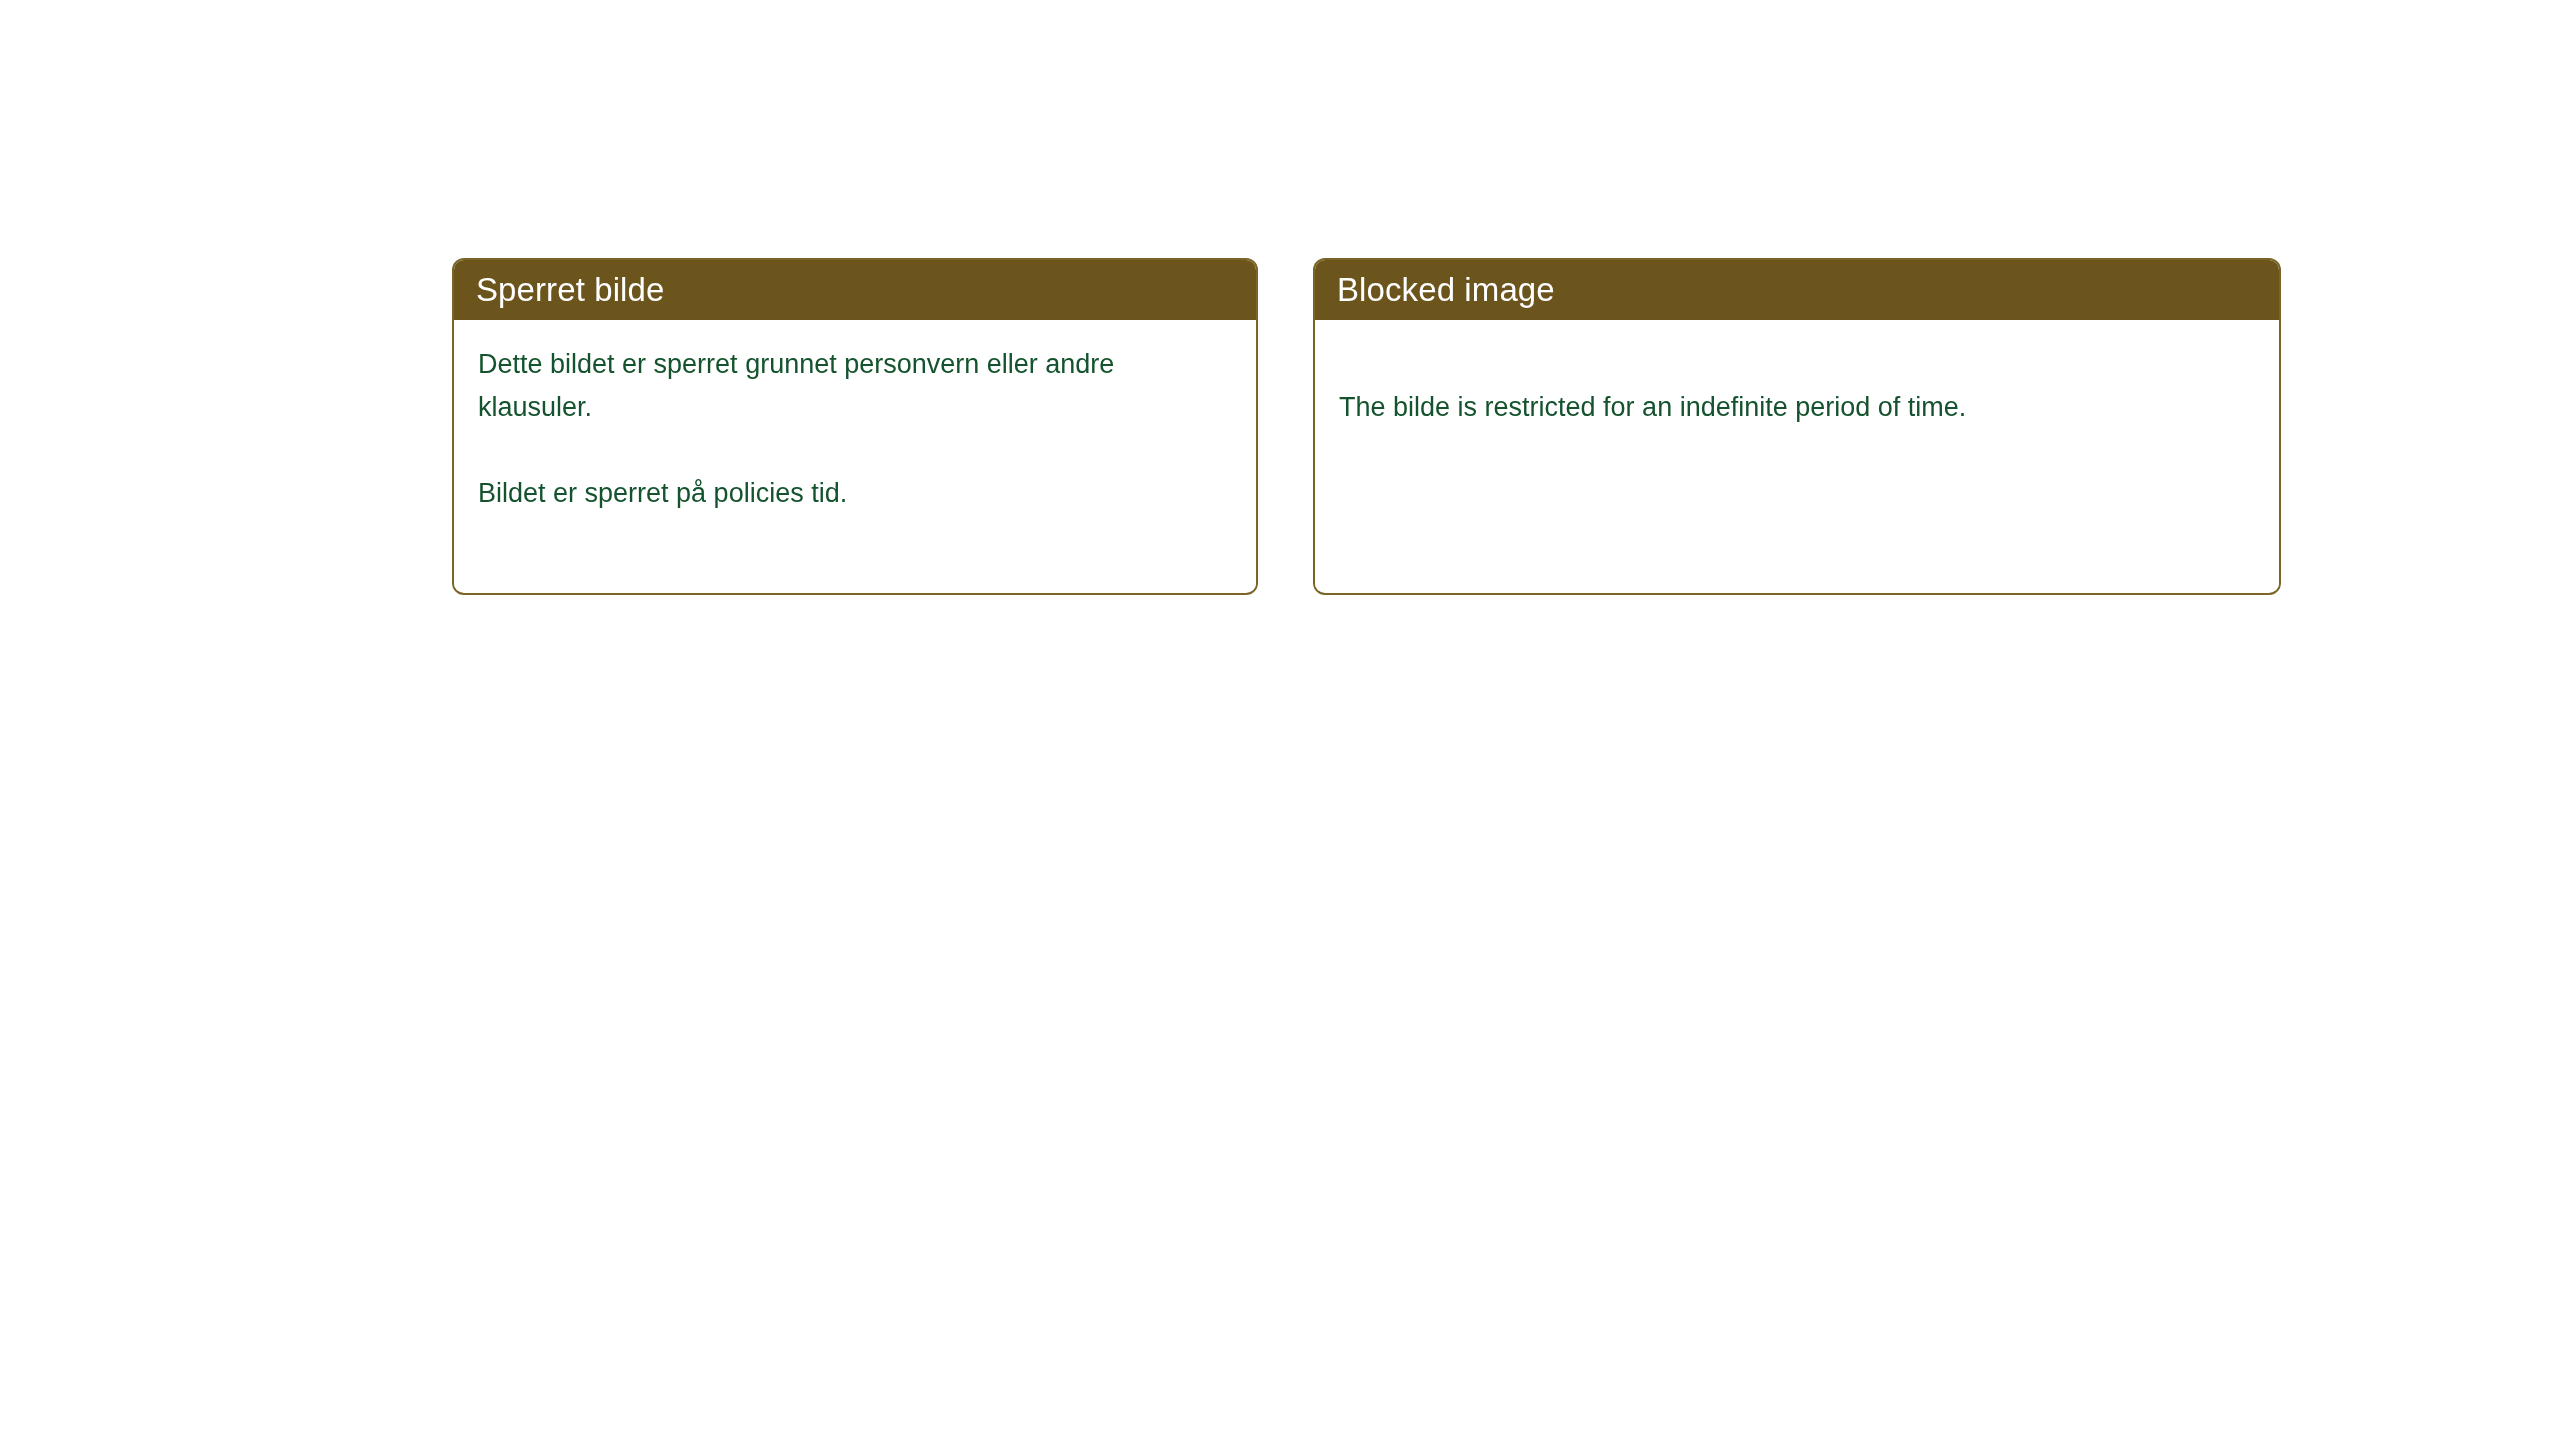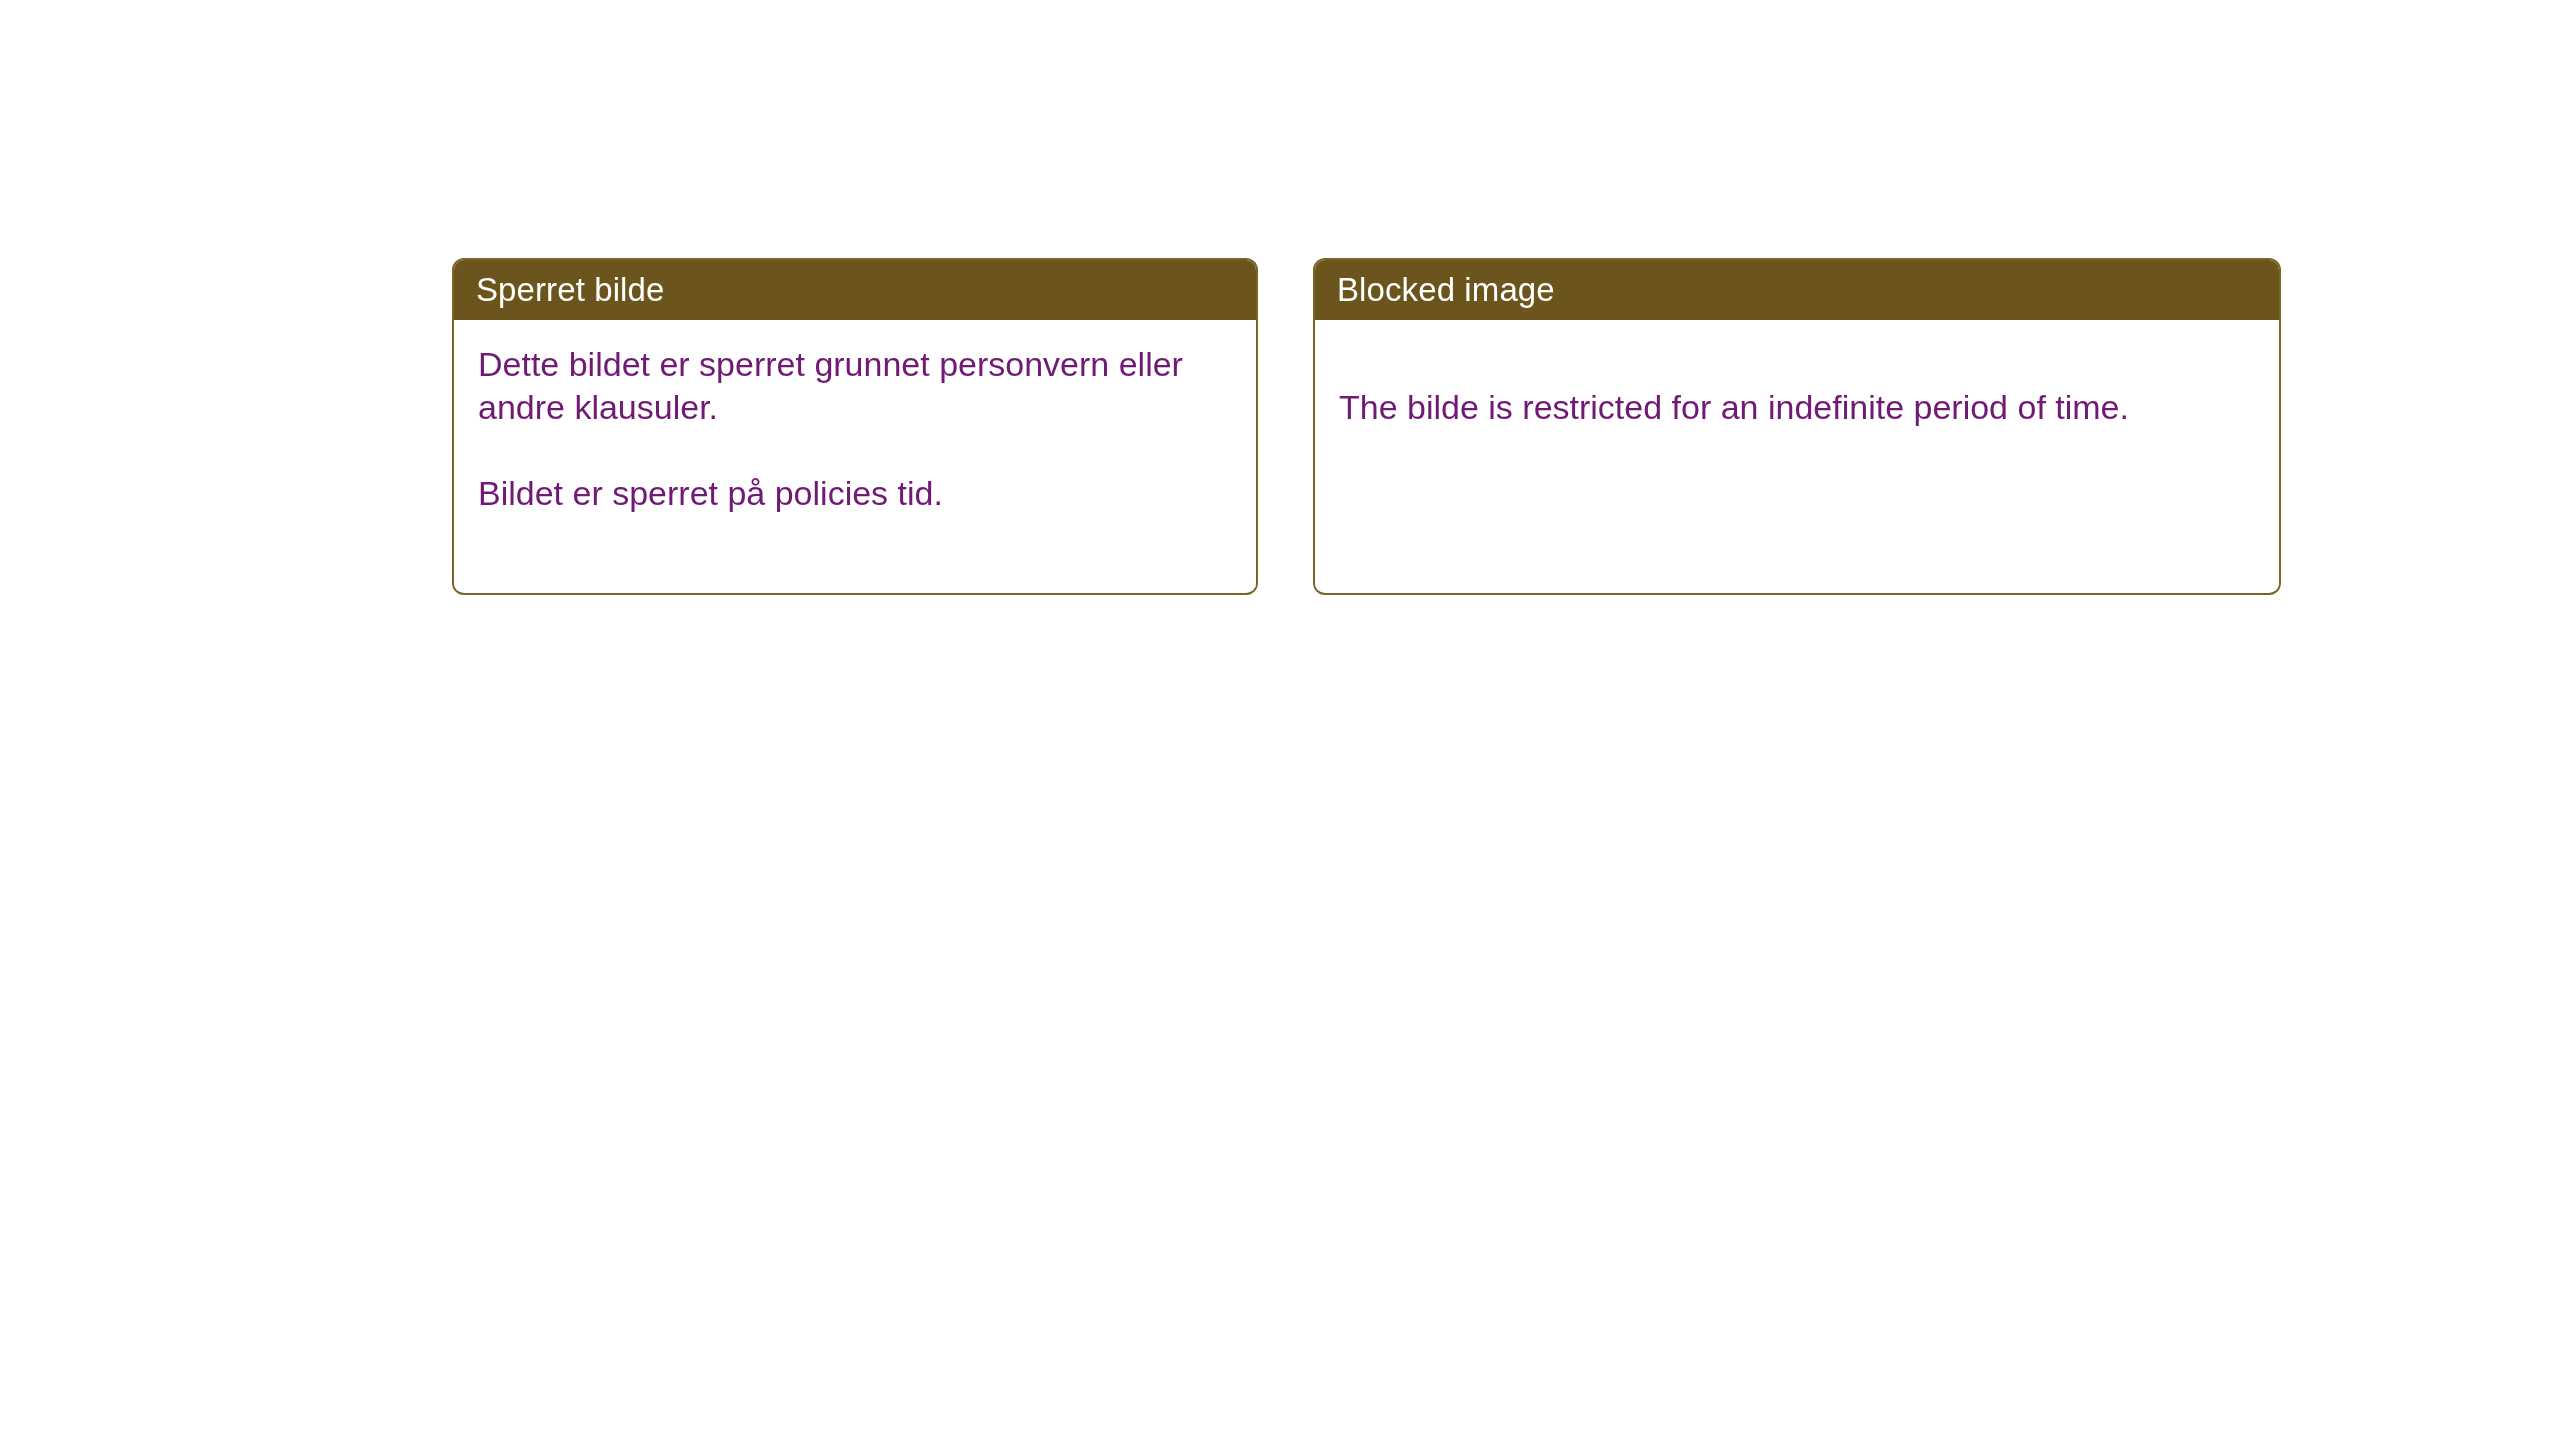--- a/index.html
+++ b/index.html
@@ -56,22 +56,22 @@
   }
 
   .card-body {
     box-sizing: border-box;
     padding: 23px 26px 0 24px;
     background: #ffffff;
     height: calc(100% - 62px);
   }
 
   .card-paragraph {
-    color: #701a75;
-    font-size: 34px;
+    color: #14532d;
+    font-size: 27px;
     line-height: 43px;
     font-weight: 400;
     margin: 0;
   }
 
   .paragraph-gap {
     height: 43px;
   }
 </style>
 </head>

